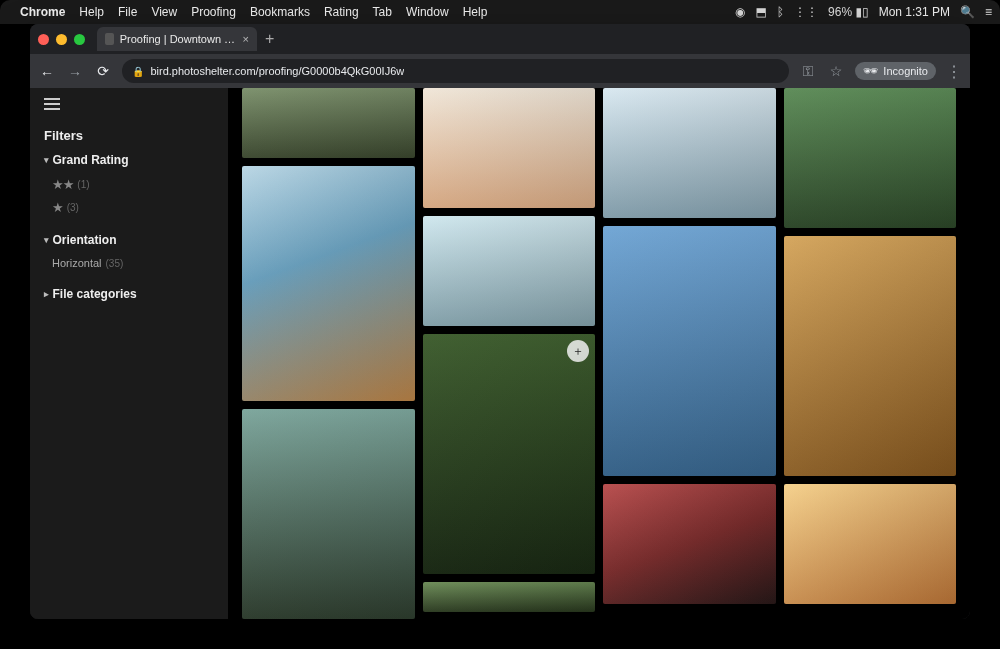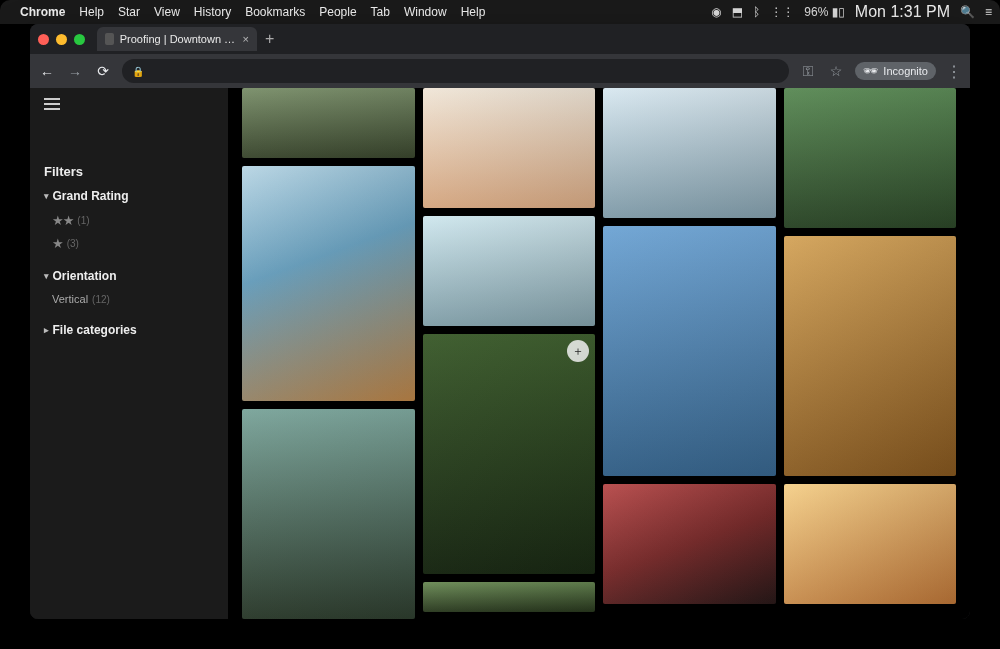--- a/index.html
+++ b/index.html
@@ -4,21 +4,21 @@
 <style>
   * { margin: 0; padding: 0; box-sizing: border-box; font-family: -apple-system, BlinkMacSystemFont, "Segoe UI", sans-serif; }
   body { width: 1000px; height: 649px; background: #000; border-radius: 10px; overflow: hidden; position: relative; }
 
   
   .menubar { height: 24px; background: #1a1a1a; display: flex; align-items: center; padding: 0 8px; color: #eee; font-size: 12px; font-weight: 500; }
   .menubar .apple { font-size: 14px; margin-right: 12px; }
   .menubar .menu-item { margin-right: 14px; cursor: pointer; }
   .menubar .right { margin-left: auto; display: flex; align-items: center; gap: 10px; }
   .menubar .right .ico { font-size: 12px; opacity: .9; }
-  .menubar .clock { font-size: 16px; text-align: center; }
+  .menubar .clock { font-size: 12px; text-align: center; }
 
   
   .chrome { position: absolute; top: 24px; left: 30px; right: 30px; bottom: 30px; background: #202124; border-radius: 8px; box-shadow: 0 20px 40px rgba(0,0,0,.6); overflow: hidden; display: flex; flex-direction: column; }
 
   
   .tabstrip { height: 30px; background: #202124; display: flex; align-items: center; padding: 0 8px; }
   .traffic { display: flex; gap: 7px; margin-right: 12px; }
   .traffic span { width: 11px; height: 11px; border-radius: 50%; display: block; }
   .tl-close { background: #ff5f57; }
   .tl-min { background: #febc2e; }
@@ -41,21 +41,21 @@
   .incog .glyph { font-size: 12px; }
   .kebab { font-size: 16px; cursor: pointer; }
 
   
   .content { flex: 1; background: #111; display: flex; overflow: hidden; }
 
   
   .sidebar { width: 198px; background: #1b1b1b; color: #d5d5d5; padding: 10px 0; display: flex; flex-direction: column; }
   .hamburger { margin-left: 14px; cursor: pointer; display: flex; flex-direction: column; gap: 3px; width: 16px; margin-bottom: 18px; }
   .hamburger span { height: 2px; background: #ccc; display: block; }
-  .sidebar h3 { font-size: 13px; font-weight: 600; color: #eee; padding: 0 14px 10px; margin-top: 36px; }
+  .sidebar h3 { font-size: 13px; font-weight: 600; color: #eee; padding: 0 14px 10px; }
   .facet { padding: 0 14px; margin-bottom: 14px; }
   .facet-head { display: flex; align-items: center; gap: 4px; font-size: 12px; font-weight: 600; color: #eee; cursor: pointer; margin-bottom: 6px; }
   .chev { font-size: 9px; color: #bbb; }
   .facet-item { display: flex; align-items: center; gap: 4px; font-size: 11px; color: #aaa; padding: 4px 8px; cursor: pointer; }
   .facet-item .stars { color: #888; letter-spacing: -1px; font-size: 13px; }
   .facet-item .count { color: #666; font-size: 10px; }
 
   
   .gallery { flex: 1; background: #000; overflow: hidden; display: flex; padding: 0 14px; gap: 8px; }
   .col { flex: 1; display: flex; flex-direction: column; gap: 8px; }
@@ -78,25 +78,25 @@
   .c12 { background: linear-gradient(160deg,#d4a45a,#8a5a20); }
   .c13 { background: linear-gradient(160deg,#f5d08a 0%,#c47a3a 100%); }
 </style>
 </head>
 <body>
 
 <div class="menubar">
   <span class="apple"></span>
   <span class="menu-item" style="font-weight:700">Chrome</span>
   <span class="menu-item">Help</span>
-  <span class="menu-item">Star</span>
+  <span class="menu-item">File</span>
   <span class="menu-item">View</span>
-  <span class="menu-item">History</span>
+  <span class="menu-item">Proofing</span>
   <span class="menu-item">Bookmarks</span>
-  <span class="menu-item">People</span>
+  <span class="menu-item">Rating</span>
   <span class="menu-item">Tab</span>
   <span class="menu-item">Window</span>
   <span class="menu-item">Help</span>
   <div class="right">
     <span class="ico">◉</span>
     <span class="ico">⬒</span>
     <span class="ico">ᛒ</span>
     <span class="ico">⋮⋮</span>
     <span class="ico"><span>96%</span> ▮▯</span>
     <span class="clock"><span>Mon</span> <span>1:31 PM</span></span>
@@ -120,20 +120,21 @@
     </div>
     <span class="newtab">+</span>
   </div>
 
   <div class="toolbar">
     <span class="nav-btn active">←</span>
     <span class="nav-btn">→</span>
     <span class="nav-btn active">⟳</span>
     <div class="omnibox">
       <span class="lock">🔒</span>
+      <span class="url">bird.photoshelter.com/proofing/G0000b4QkG00IJ6w</span>
     </div>
     <div class="tool-right">
       <span class="nav-btn">⚿</span>
       <span class="nav-btn">☆</span>
       <div class="incog">
         <span class="glyph">🕶</span>
         <span>Incognito</span>
       </div>
       <span class="kebab">⋮</span>
     </div>
@@ -163,22 +164,22 @@
           <span class="count">(3)</span>
         </div>
       </div>
 
       <div class="facet">
         <div class="facet-head">
           <span class="chev">▾</span>
           <span>Orientation</span>
         </div>
         <div class="facet-item">
-          <span>Vertical</span>
-          <span class="count">(12)</span>
+          <span>Horizontal</span>
+          <span class="count">(35)</span>
         </div>
       </div>
 
       <div class="facet">
         <div class="facet-head">
           <span class="chev">▸</span>
           <span>File categories</span>
         </div>
       </div>
     </div>

